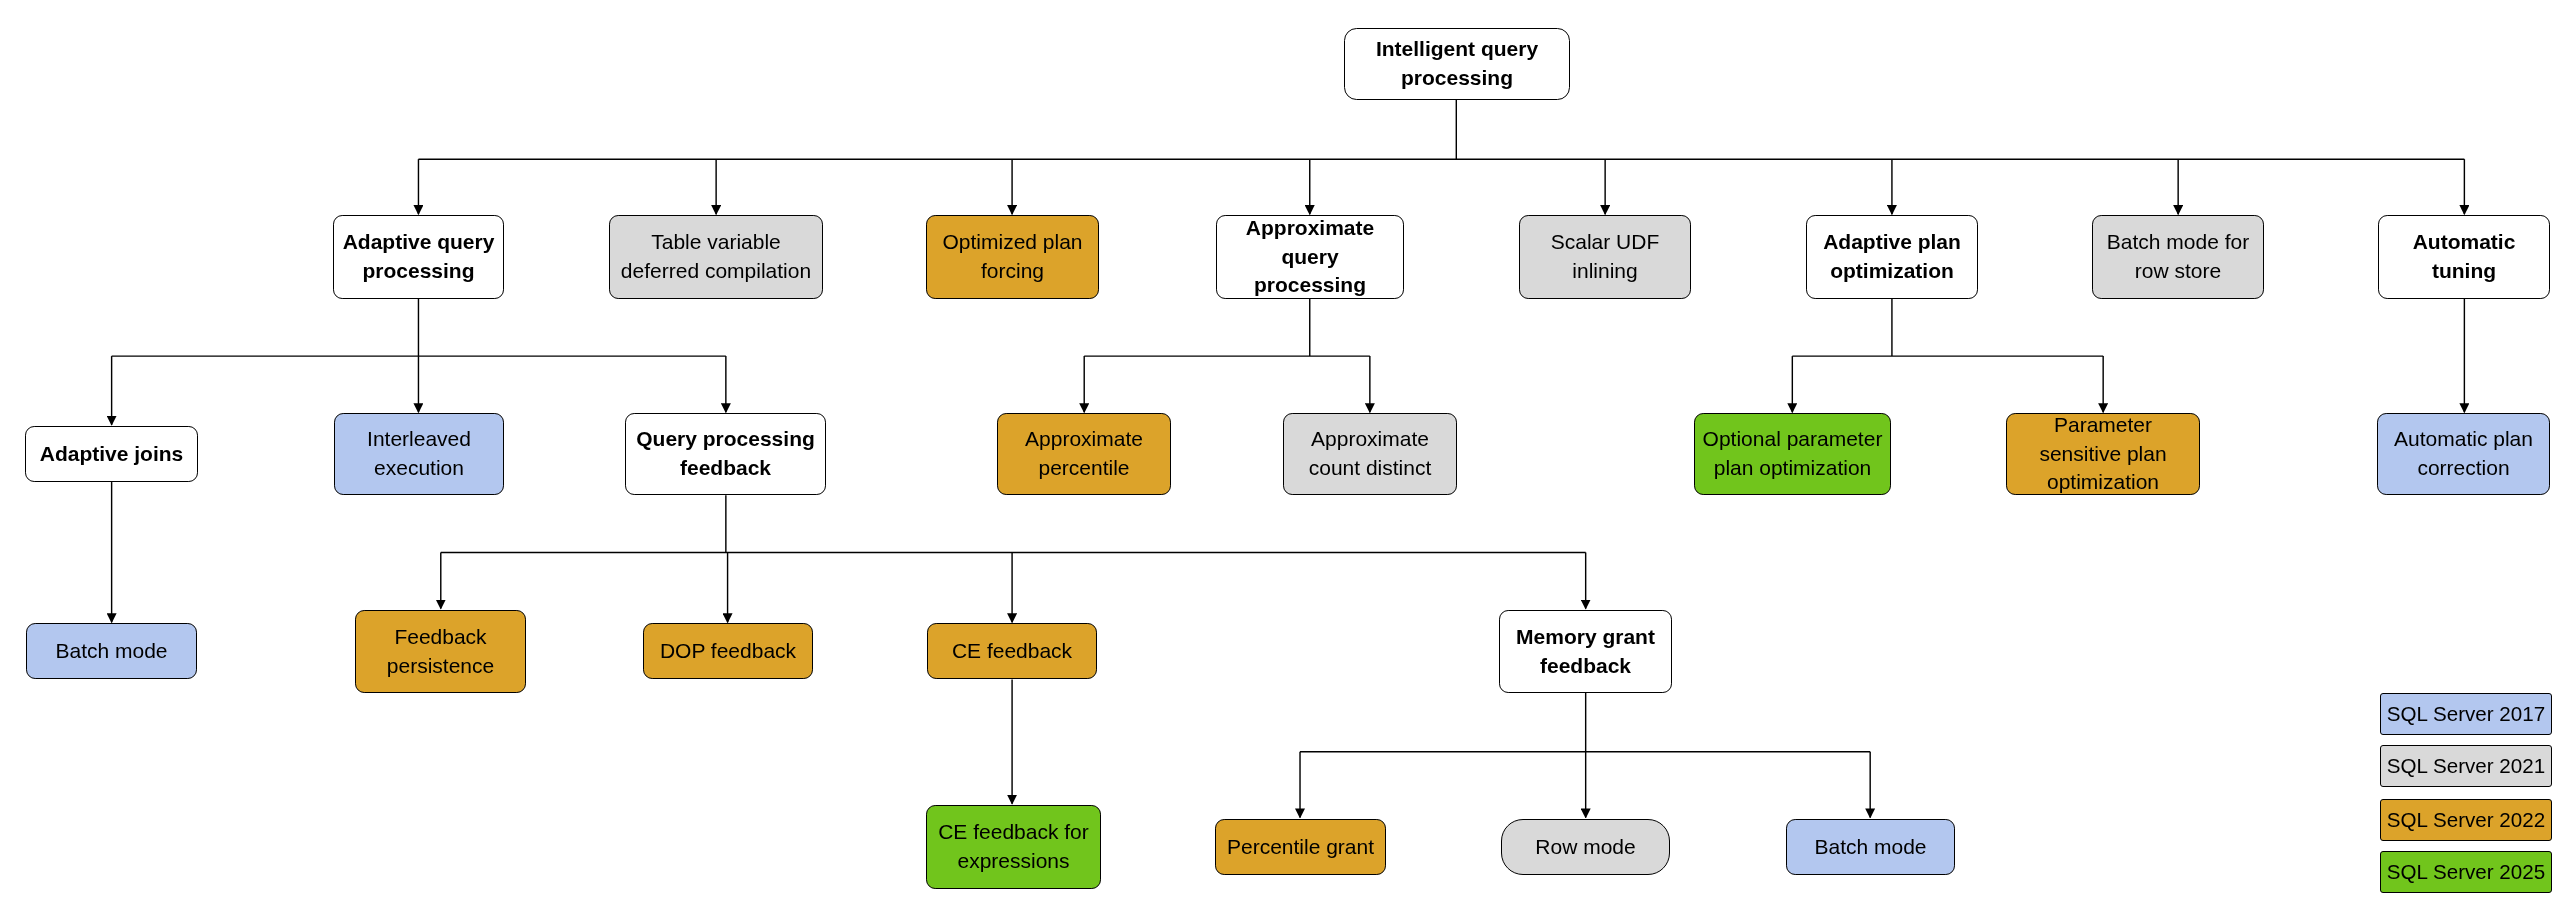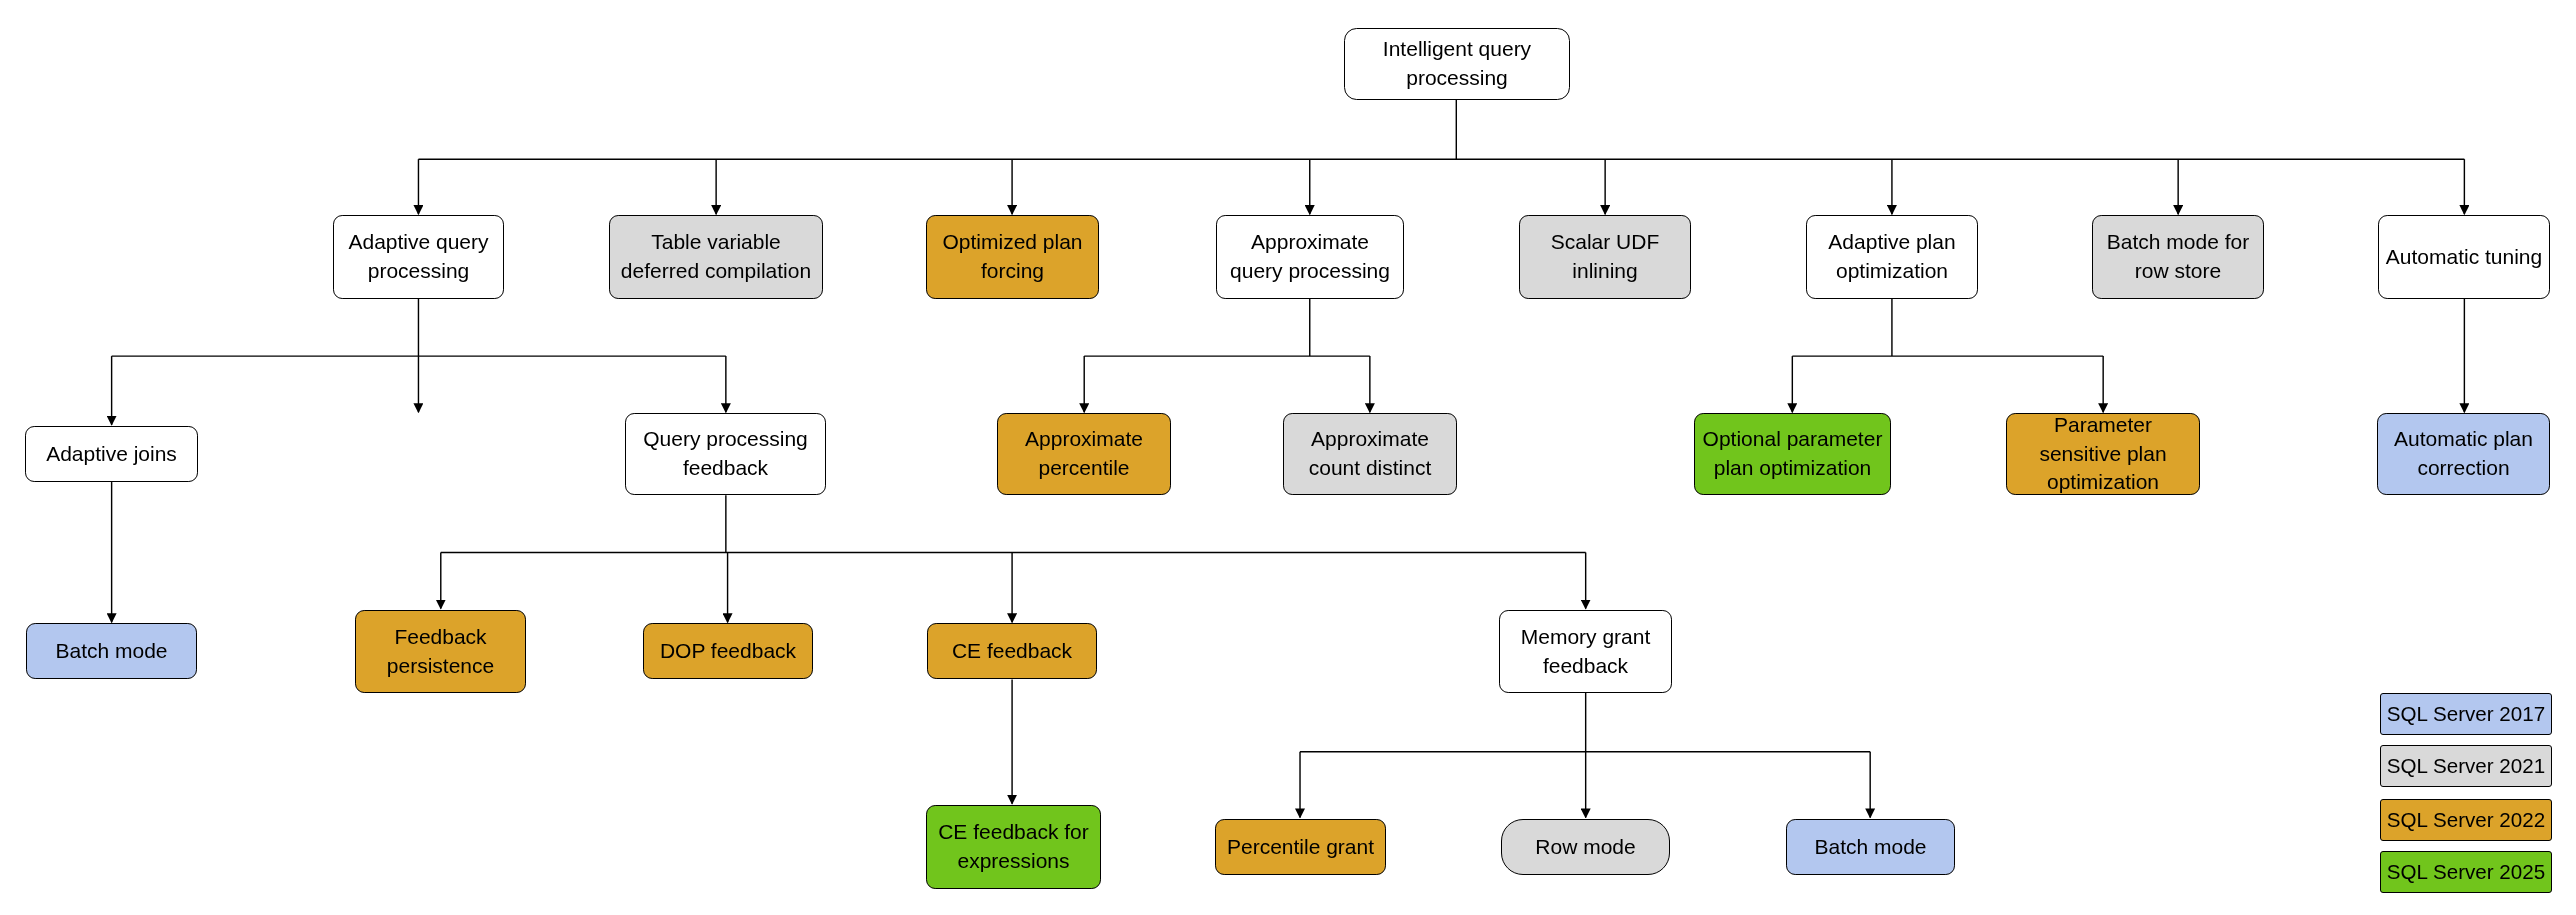--- a/index.html
+++ b/index.html
@@ -10,21 +10,21 @@
     position:absolute;
     box-sizing:border-box;
     border:1.7px solid #000000;
     border-radius:9.2px;
     display:flex;align-items:center;justify-content:center;
     text-align:center;
     font-size:21px;line-height:1.38;color:#000000;
     padding:2.3px 5.7px;
     background:#ffffff;
   }
-  .node.bold{font-weight:normal;text-align:center;}
+  .node.bold{font-weight:bold;text-align:center;}
   .legend-item{
     position:absolute;
     box-sizing:border-box;
     border:1.7px solid #000000;
     border-radius:3px;
     display:flex;align-items:center;justify-content:center;
     text-align:center;
     font-size:20.6px;color:#000000;
     background:#ffffff;
   }
@@ -115,20 +115,23 @@
   <div class="node bold" style="left: 2378px; top: 215px; width: 172px; height: 84px; background: rgb(255, 255, 255);">
     <span>Automatic tuning</span>
   </div>
   <div class="node" style="left: 2092px; top: 215px; width: 172px; height: 84px; background: rgb(217, 217, 217);">
     <span>Batch mode for row store</span>
   </div>
 
   <div class="node bold" style="left: 25px; top: 426px; width: 173px; height: 56px; background: rgb(255, 255, 255);">
     <span>Adaptive joins</span>
   </div>
+  <div class="node" style="left: 334px; top: 413px; width: 170px; height: 82px; background: rgb(179, 199, 239);">
+    <span>Interleaved execution</span>
+  </div>
   <div class="node bold" style="left: 625px; top: 413px; width: 201px; height: 82px; background: rgb(255, 255, 255);">
     <span>Query processing feedback</span>
   </div>
   <div class="node" style="left: 997px; top: 413px; width: 174px; height: 82px; background: rgb(220, 163, 42);">
     <span>Approximate percentile</span>
   </div>
   <div class="node" style="left: 1283px; top: 413px; width: 174px; height: 82px; background: rgb(217, 217, 217);">
     <span>Approximate count distinct</span>
   </div>
   <div class="node" style="left: 1694px; top: 413px; width: 197px; height: 82px; background: rgb(113, 197, 28);">

